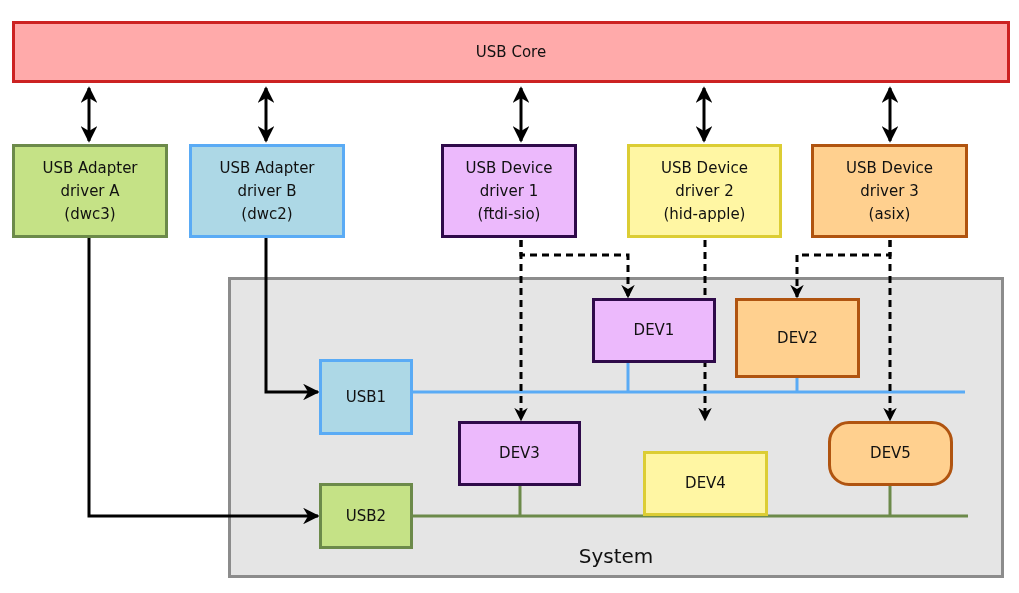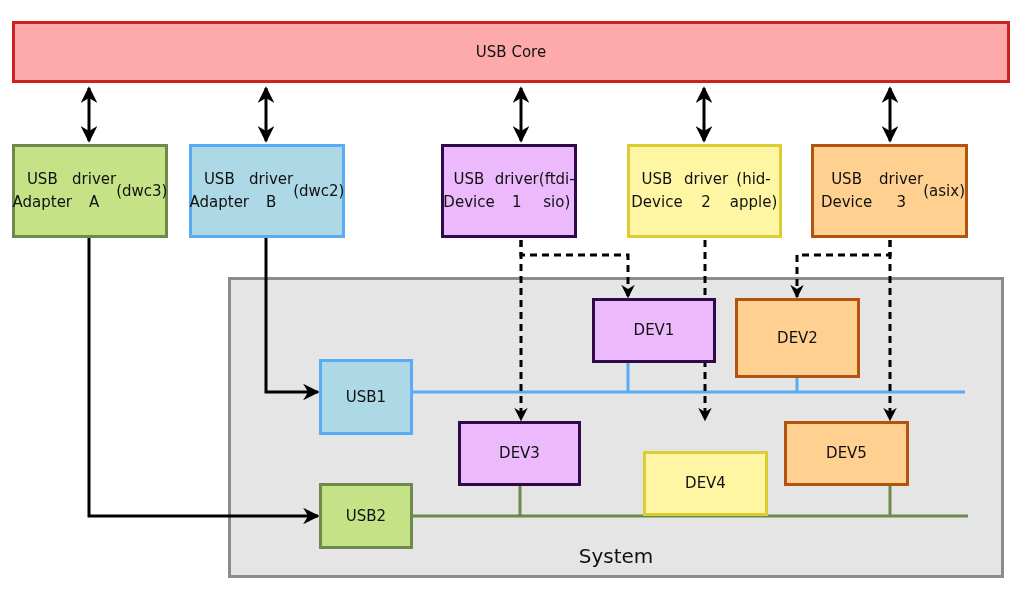--- a/index.html
+++ b/index.html
@@ -1,19 +1,19 @@
 <!DOCTYPE html>
 <html><head>
 <meta charset="utf-8">
 <style>
   html, body { margin: 0; padding: 0; background: #ffffff; }
   body { width: 1019px; height: 593px; position: relative; overflow: hidden;
          font-family: "DejaVu Sans", sans-serif; color: #111; }
   svg { position: absolute; left: 0; top: 0; }
-  .box { position: absolute; box-sizing: border-box; display: flex; flex-direction: row;
+  .box { position: absolute; box-sizing: border-box; display: flex; flex-direction: column;
          align-items: center; justify-content: center; text-align: center;
          font-size: 15px; line-height: 23px; border-width: 3px; border-style: solid; }
   .core { left: 12px; top: 21px; width: 998px; height: 62px; background: #ffaaaa; border-color: #cc2222; line-height: 24px; }
   .green { background: #c5e286; border-color: #6c8a4a; }
   .blue  { background: #add8e6; border-color: #5aabf5; }
   .purple{ background: #ecb9fc; border-color: #2f0a4a; }
   .yellow{ background: #fff6a3; border-color: #dccd34; }
   .orange{ background: #ffd08f; border-color: #b05410; }
   .system { position: absolute; left: 228px; top: 277px; width: 776px; height: 301px;
             box-sizing: border-box; background: #e5e5e5; border: 3px solid #8c8c8c; }
@@ -102,15 +102,15 @@
 </div>
 <div class="box orange" style="left:735px;top:298px;width:125px;height:80px;">
   <div>DEV2</div>
 </div>
 <div class="box purple" style="left:458px;top:421px;width:123px;height:65px;">
   <div>DEV3</div>
 </div>
 <div class="box yellow" style="left:643px;top:421px;width:125px;height:65px;margin-top:30px;">
   <div>DEV4</div>
 </div>
-<div class="box orange" style="left:784px;top:421px;width:125px;height:65px;">
+<div class="box orange" style="left:828px;top:421px;width:125px;height:65px;border-radius:21px;">
   <div>DEV5</div>
 </div>
 
 </body></html>

